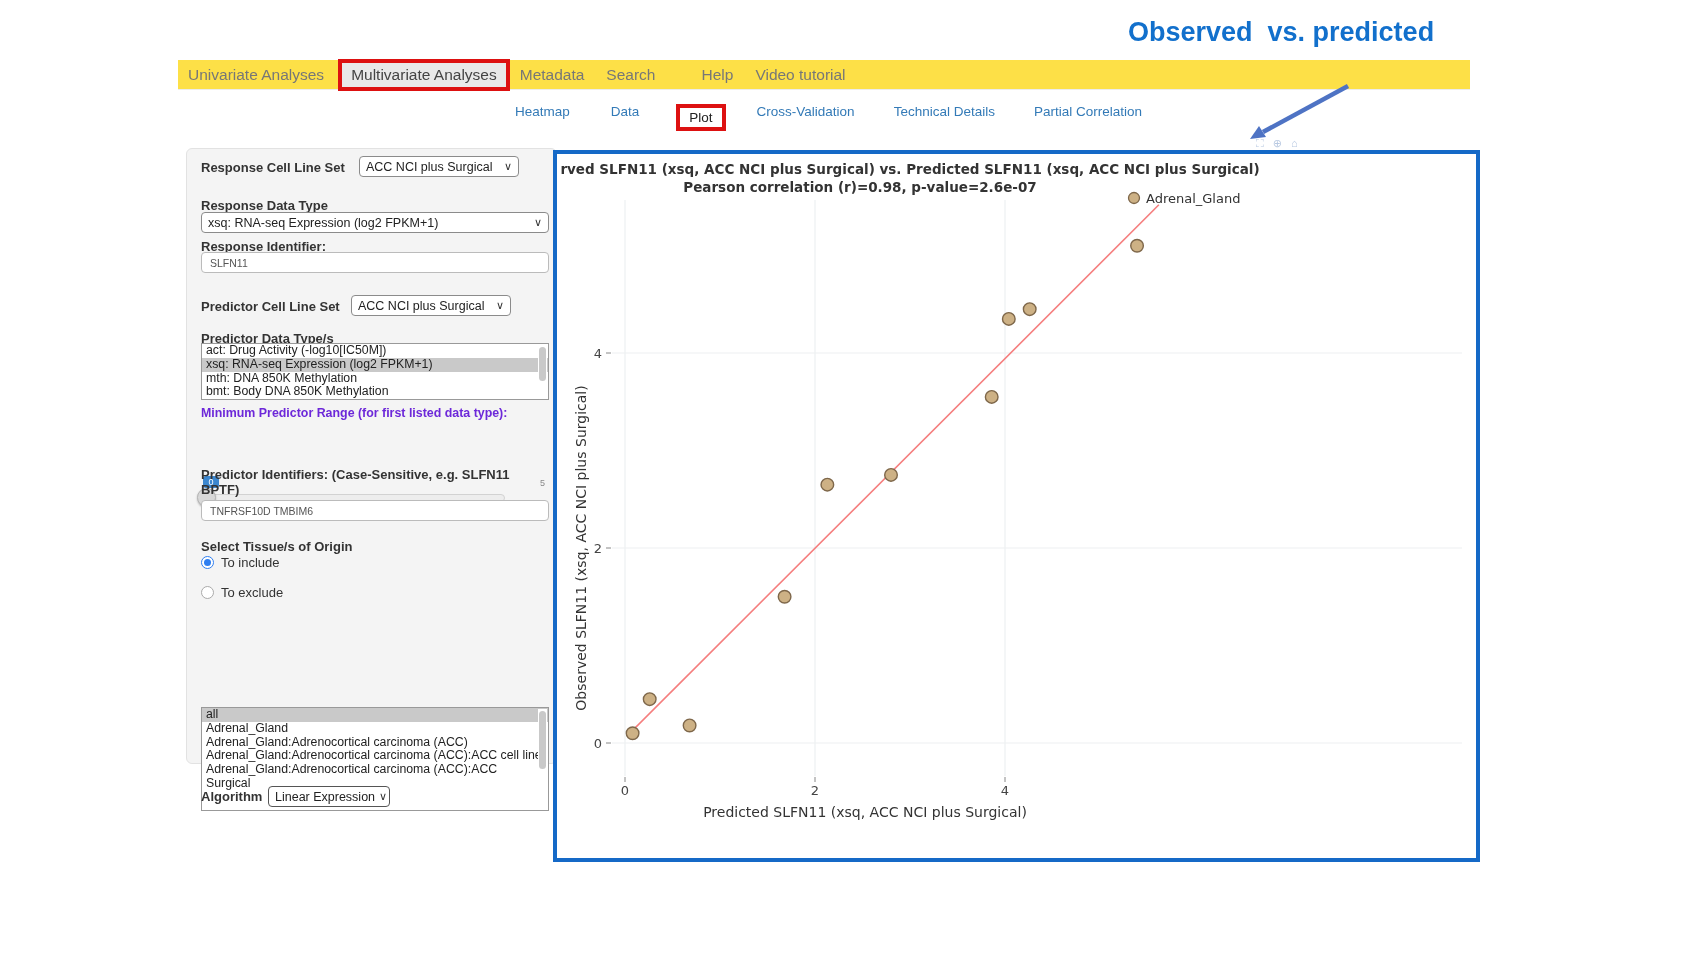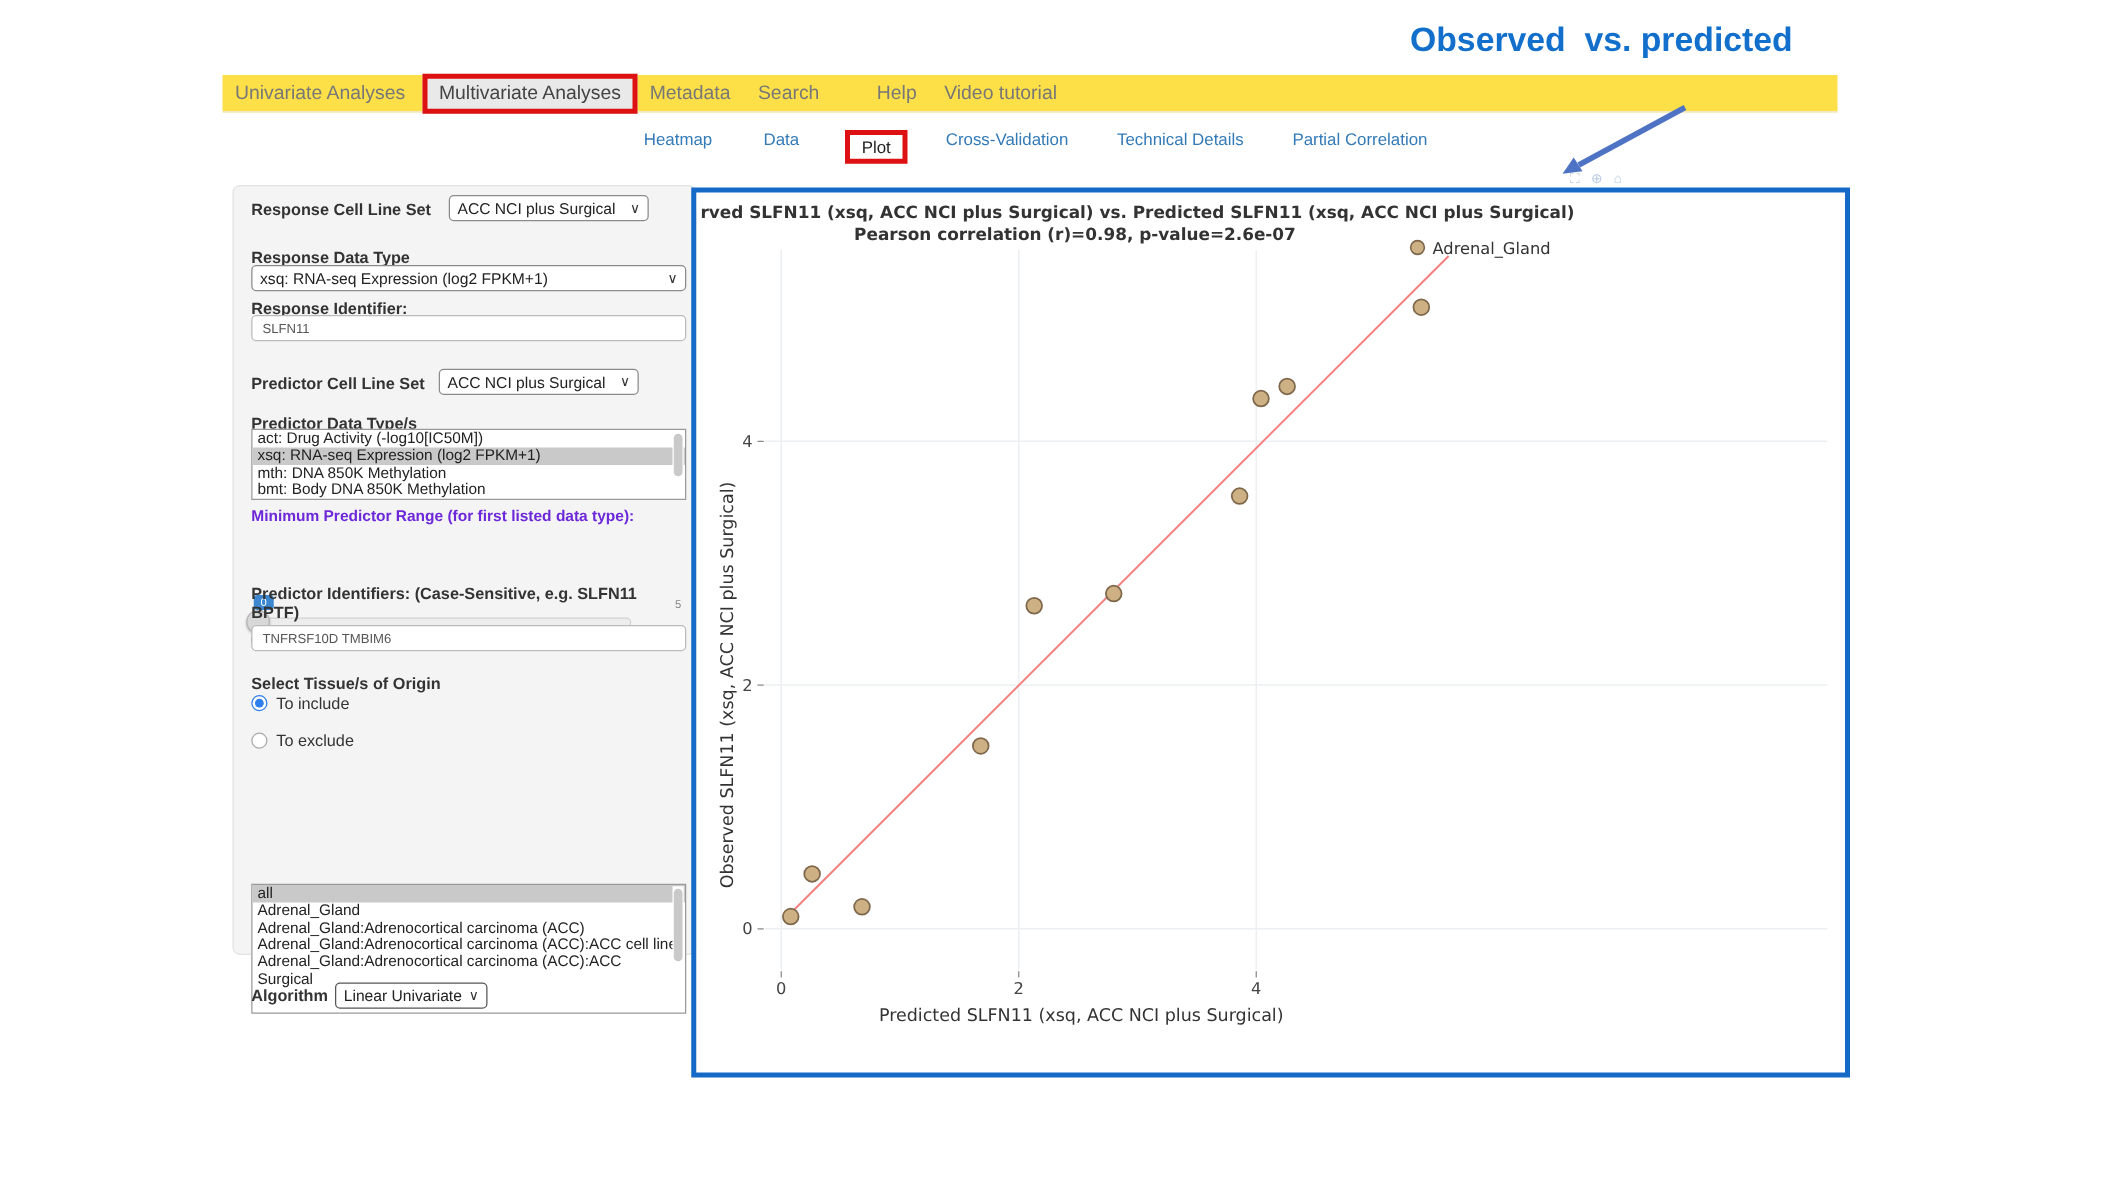--- a/index.html
+++ b/index.html
@@ -148,21 +148,21 @@
         <div class="lb-row wrap">Adrenal_Gland:Adrenocortical carcinoma (ACC)</div>
         <div class="lb-row wrap">Adrenal_Gland:Adrenocortical carcinoma (ACC):ACC cell line</div>
         <div class="lb-row wrap">Adrenal_Gland:Adrenocortical carcinoma (ACC):ACC Surgical</div>
         <div class="lb-scroll">
           <div class="lb-thumb" style="top: 2px; height: 58px;"></div>
         </div>
       </div>
 
     <div class="sb-abs lbl" style="left:14px;top:640px;">Algorithm</div>
     <div class="sb-abs sel" style="left:81px;top:637px;width:122px;border-color:#555;">
-      <span>Linear Univariate</span>
+      <span>Linear Expression</span>
       <span class="chev">∨</span>
     </div>
   </div>
 
   <div class="tabs" id="tabs">
       <div class="tab" style="margin-left: 0px;">Heatmap</div>
       <div class="tab" style="margin-left: 28px;">Data</div>
       <div class="tab active" style="margin-left: 24px;">Plot</div>
       <div class="tab" style="margin-left: 18px;">Cross-Validation</div>
       <div class="tab" style="margin-left: 26px;">Technical Details</div>

